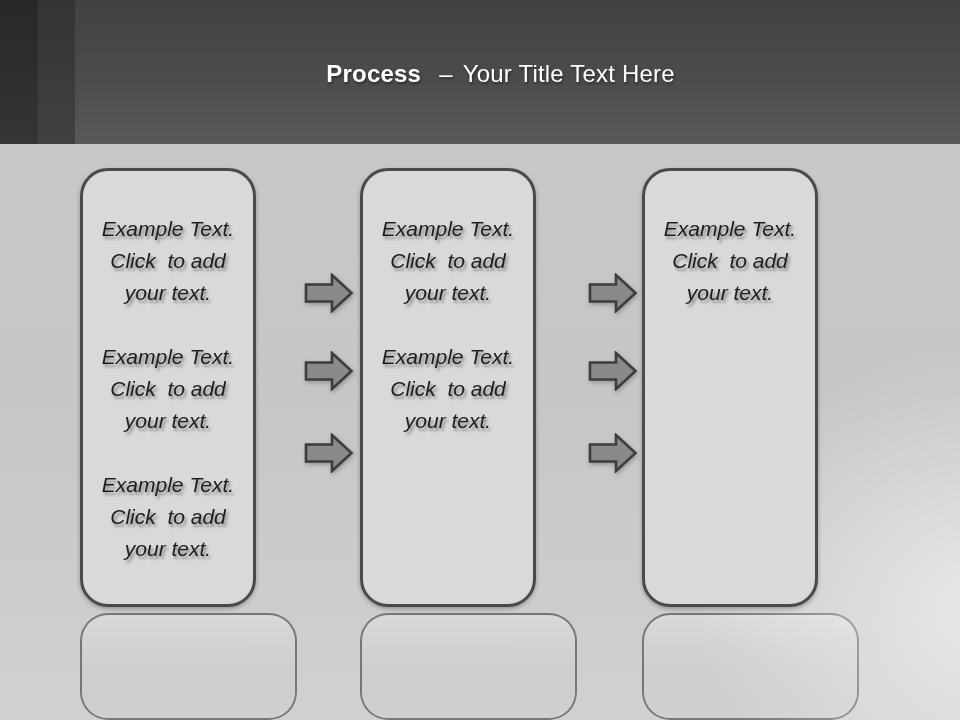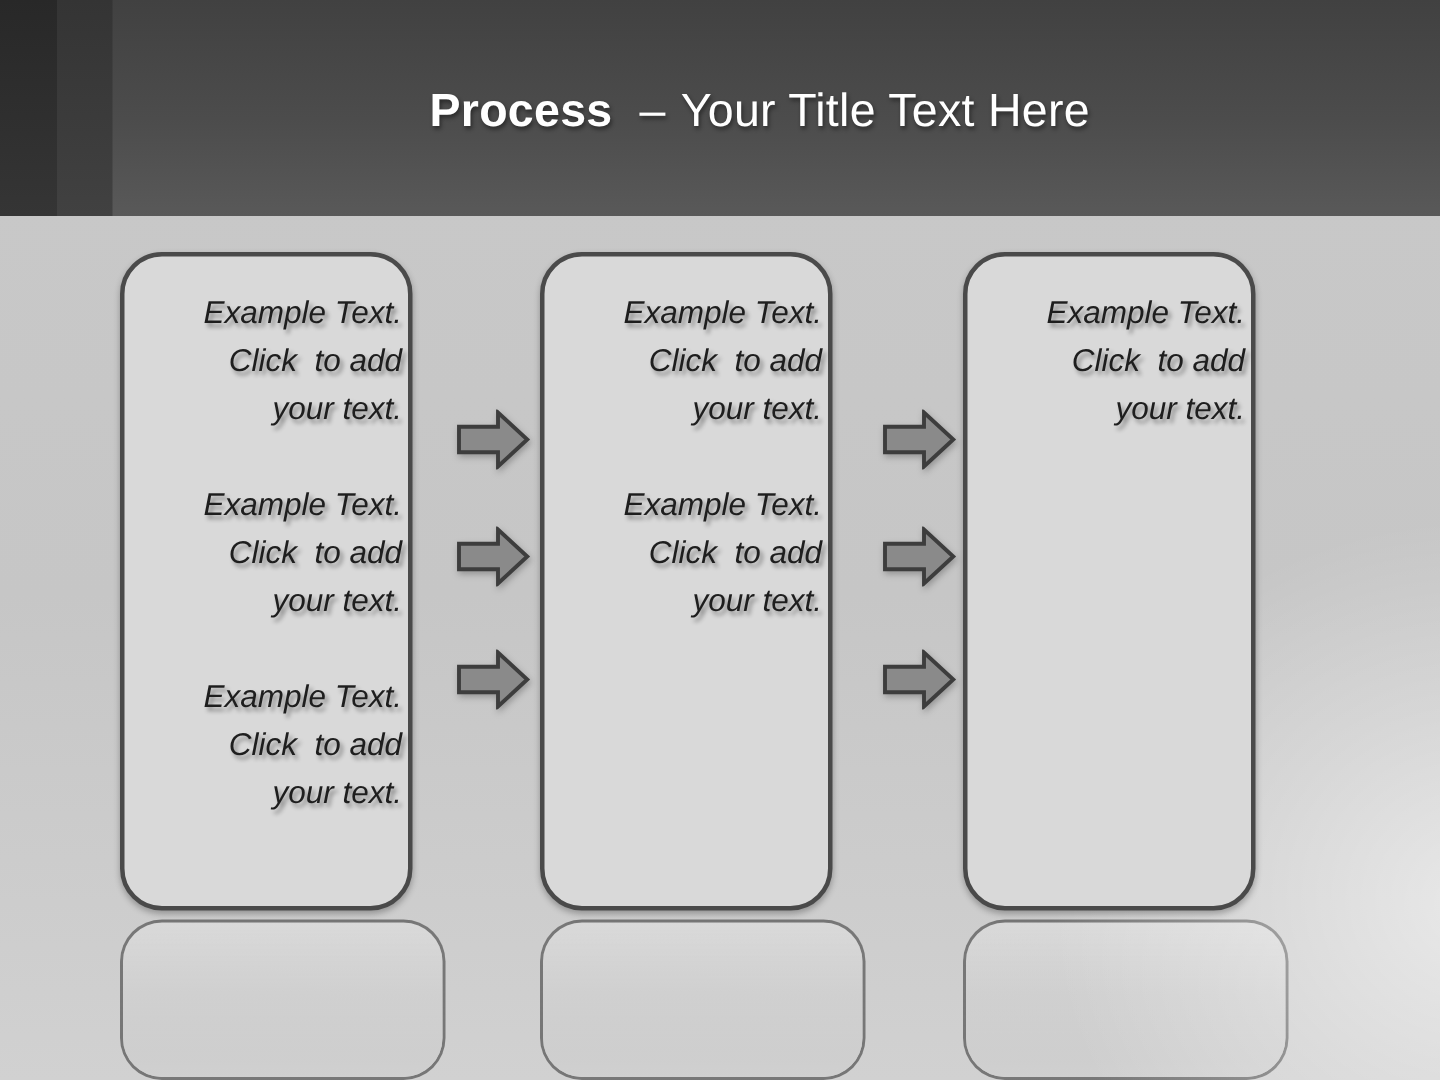--- a/index.html
+++ b/index.html
@@ -25,48 +25,48 @@
     position: absolute; top: 0; left: 0; width: 38px; height: 144px;
     background: linear-gradient(180deg, #282828 0%, #353535 100%);
   }
   .stripe-2 {
     position: absolute; top: 0; left: 38px; width: 37px; height: 144px;
     background: linear-gradient(180deg, #343434 0%, #414141 100%);
   }
   .title {
     position: relative;
     color: #ffffff;
-    font-size: 31px;
+    font-size: 24px;
     letter-spacing: 0.2px;
     text-shadow: 1px 2px 3px rgba(0,0,0,0.45);
     white-space: pre-wrap;
     margin-top: 4px;
   }
   .title .kw { font-weight: bold; }
   .title .sep { font-weight: 300; margin: 0 10px 0 18px; }
   .title .rest { font-weight: 300; }
 
   
   .sheen {
     position: absolute; top: 144px; left: 0; width: 960px; height: 576px;
     z-index: 2; pointer-events: none;
     background: radial-gradient(420px 380px at 985px 460px, rgba(255,255,255,0.55) 0%, rgba(255,255,255,0.25) 35%, rgba(255,255,255,0) 68%);
   }
 
   
   .box {
     position: absolute; top: 168px;
-    width: 195px; height: 439px;
+    width: 176px; height: 439px;
     background: #d9d9d9;
     border: 3px solid #4a4a4a;
     border-radius: 28px;
     box-shadow: 0 2px 4px rgba(0,0,0,0.28);
     z-index: 3;
-    padding-top: 22px;
-    text-align: right;
+    padding-top: 42px;
+    text-align: center;
   }
   .box-1 { left: 80px; }
   .box-2 { left: 360px; }
   .box-3 { left: 642px; }
 
   .ph-para { margin: 0 4px 32px; }
   .ph-line {
     display: block;
     font-style: italic;
     font-size: 21px;

